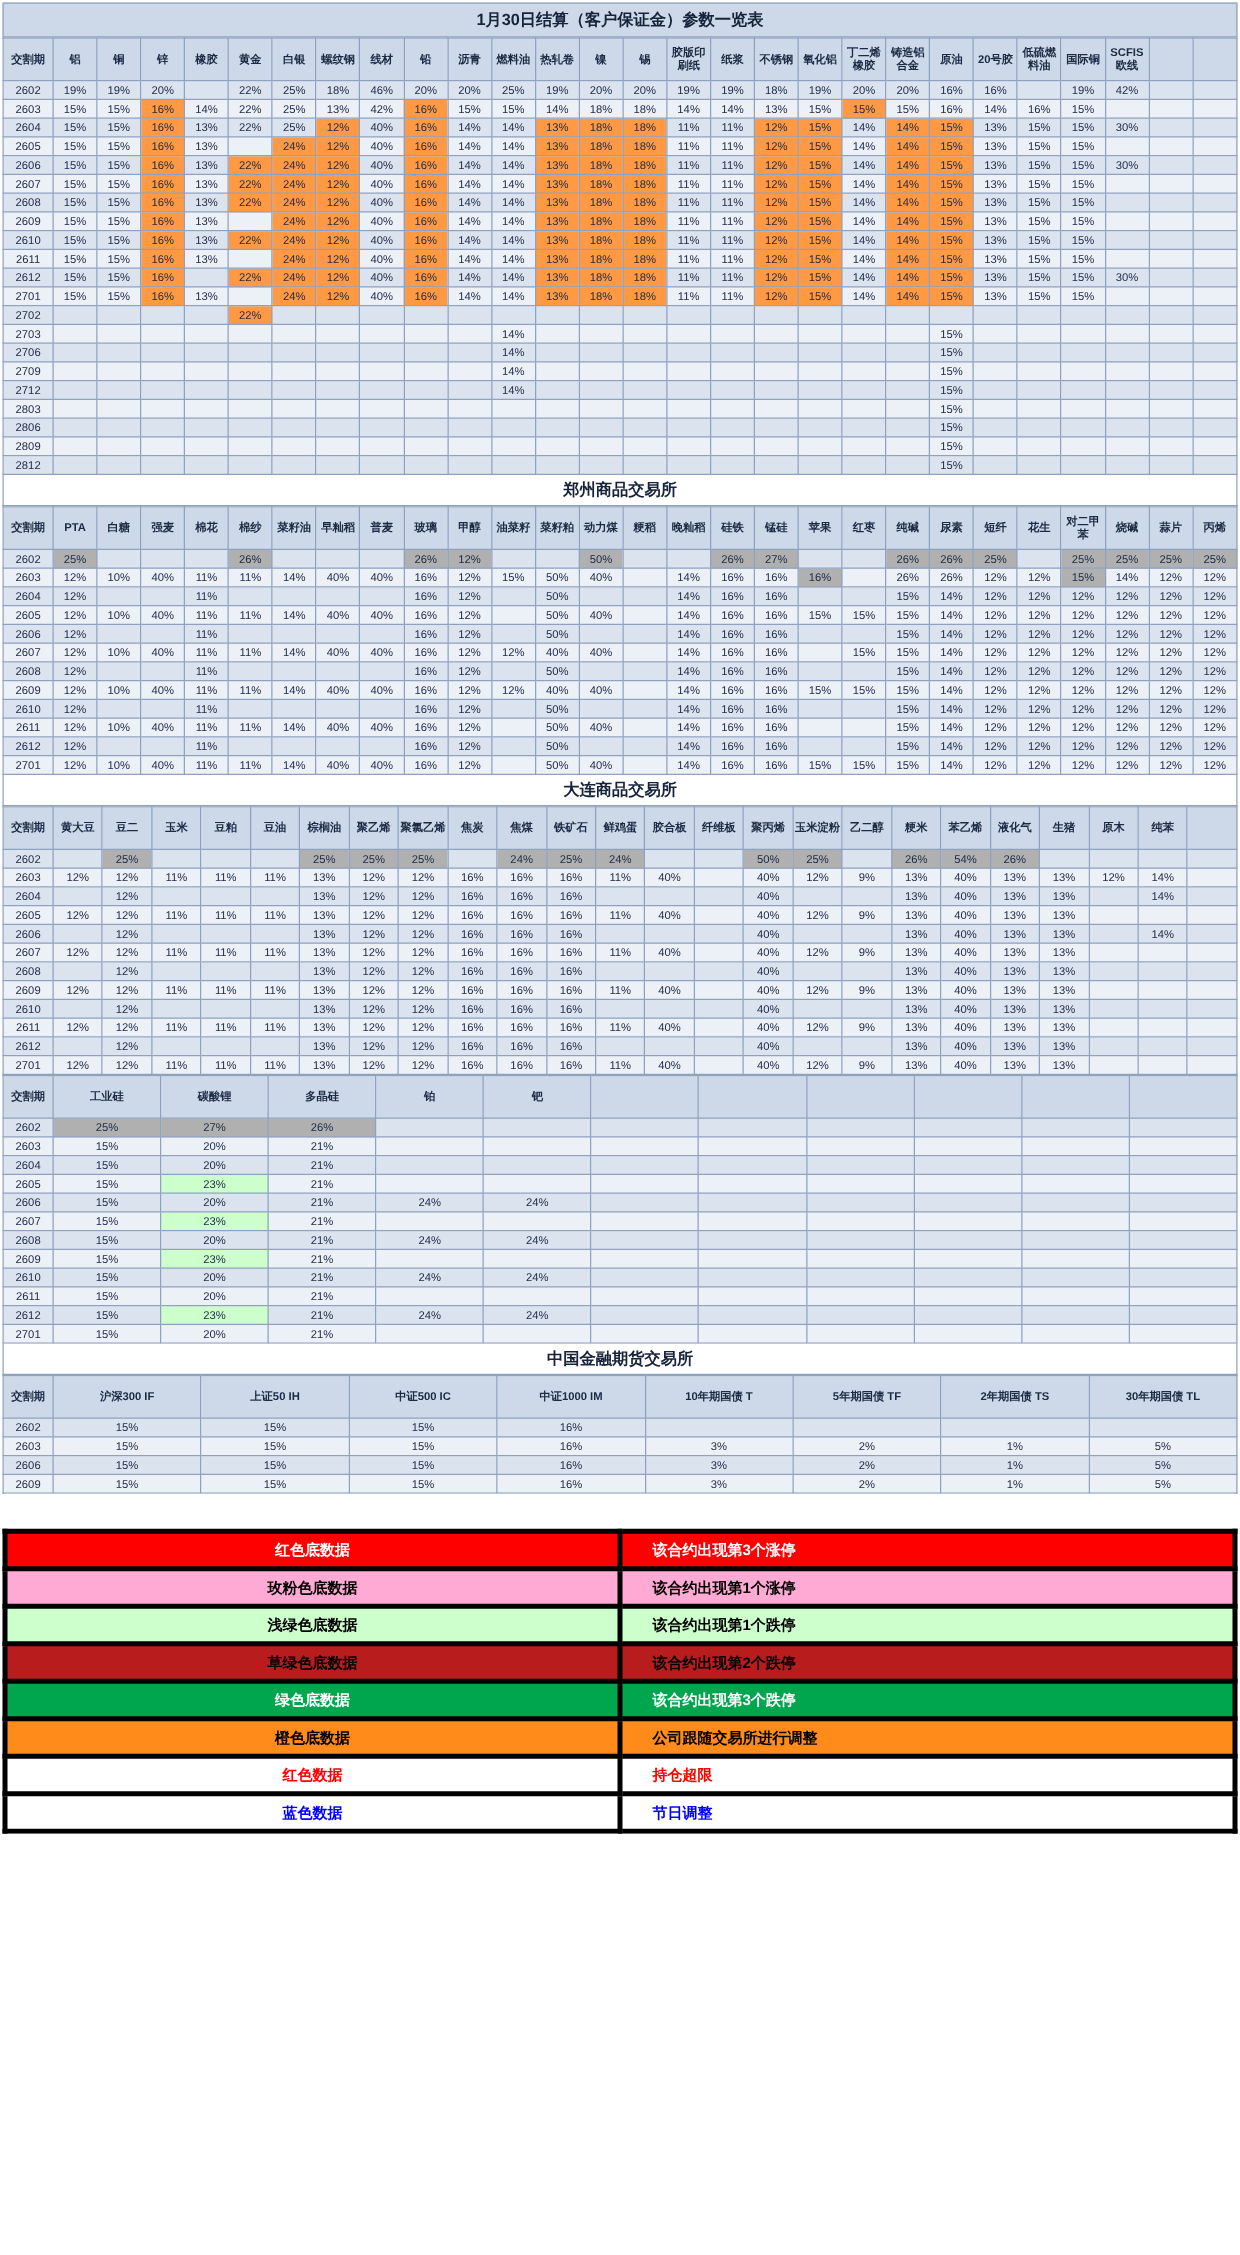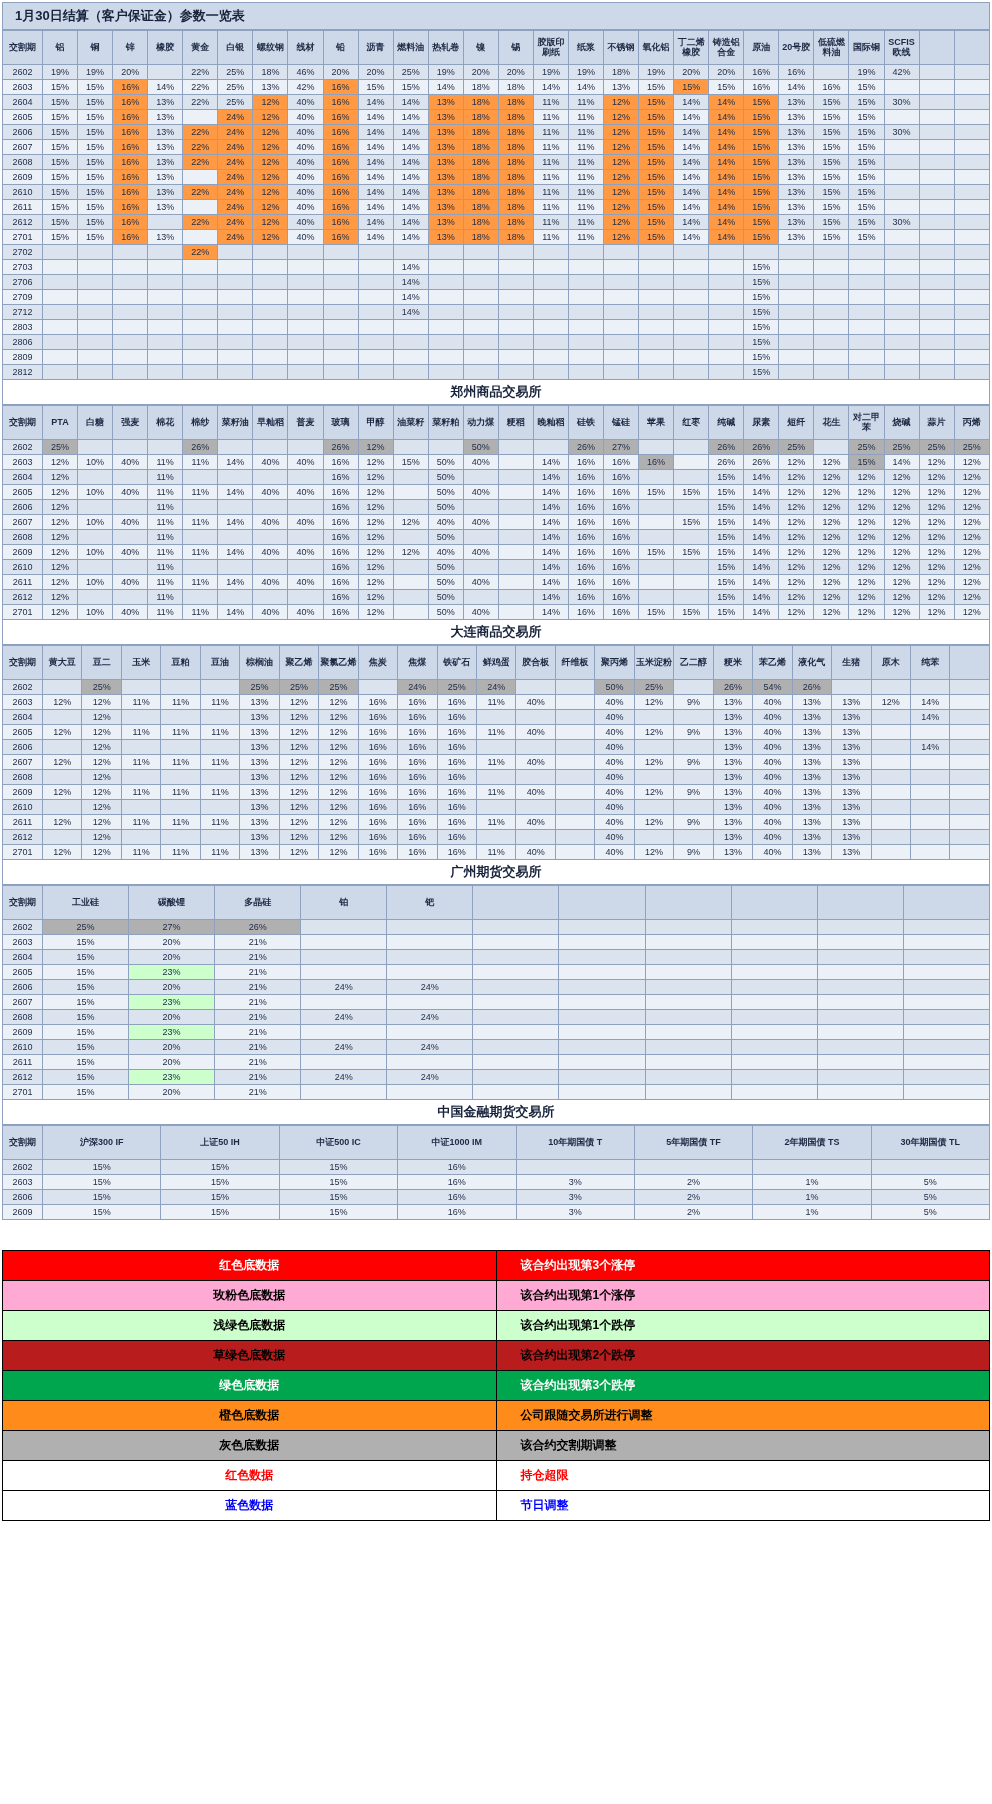--- a/index.html
+++ b/index.html
@@ -10,24 +10,24 @@
     font-family: "Liberation Sans", sans-serif;
     width: 992px;
   }
   .page { width: 992px; padding: 2px 2px 0 2px; }
   table { border-collapse: collapse; width: 100%; table-layout: fixed; }
   td, th { border: 1px solid #8ea2c0; font-size: 9px; text-align: center; padding: 0; height: 15px; color: #1c2a44; }
 
   .title-bar {
     border: 1px solid #8ea2c0;
     background: #cdd8e8;
-    text-align: left;
+    text-align: center;
     font-weight: bold;
     font-size: 13px;
-    padding: 4px 12px;
+    padding: 4px 1px;
     color: #16233b;
   }
   .section-title {
     border: 1px solid #8ea2c0;
     border-top: none;
     background: #ffffff;
     text-align: center;
     font-weight: bold;
     font-size: 13px;
     padding: 3px 0;
@@ -36,21 +36,21 @@
   .hdr td { background: #cdd8e8; font-weight: bold; height: 34px; line-height: 1.05; font-size: 9px; }
   .hdr td.first { width: 40px; }
   tr.odd td { background: #dbe3ef; }
   tr.even td { background: #ecf0f7; }
   td.label { font-weight: normal; }
   .c-lgreen{ background: #ccffcc !important; }
   .c-orange{ background: #ff9944 !important; }
   .c-gray  { background: #b0b0b0 !important; }
 
   .legend table { width: 100%; }
-  .legend td { height: 30px; font-size: 12px; font-weight: bold; border: 1px solid #000000; }
+  .legend td { height: 30px; font-size: 12px; font-weight: bold; border: 4px solid #000000; }
   .legend td.k { width: 120px; text-align: center; }
   .legend td.v { text-align: left; padding-left: 24px; }
   .lg-red    { background:#ff0000; color:#fff; }
   .lg-pink   { background:#ff55cc; color:#000; }
   .lg-rose   { background:#ffaad5; color:#000; }
   .lg-lgreen { background:#ccffcc; color:#000; }
   .lg-green  { background:#b91c1c; color:#000; }
   .lg-dgreen { background:#00a64d; color:#fff; }
   .lg-orange { background:#ff8c1a; color:#000; }
   .lg-gray   { background:#b0b0b0; color:#000; }
@@ -1478,21 +1478,20 @@
             <td>13%</td>
             <td>40%</td>
             <td>13%</td>
             <td>13%</td>
             <td></td>
             <td></td>
             <td></td>
           </tr>
         </tbody>
       </table>
-      <div class="section-title">广州期货交易所</div>
       <table>
         <thead>
           <tr class="hdr">
             <td class="first">交割期</td>
             <td>工业硅</td>
             <td>碳酸锂</td>
             <td>多晶硅</td>
             <td>铂</td>
             <td>钯</td>
             <td></td>
@@ -1761,24 +1760,20 @@
           </tr>
           <tr>
             <td class="k lg-dgreen">绿色底数据</td>
             <td class="v lg-dgreen">该合约出现第3个跌停</td>
           </tr>
           <tr>
             <td class="k lg-orange">橙色底数据</td>
             <td class="v lg-orange">公司跟随交易所进行调整</td>
           </tr>
           <tr>
-            <td class="k lg-gray">灰色底数据</td>
-            <td class="v lg-gray">该合约交割期调整</td>
-          </tr>
-          <tr>
             <td class="k lg-white-r">红色数据</td>
             <td class="v lg-white-r">持仓超限</td>
           </tr>
           <tr>
             <td class="k lg-white-b">蓝色数据</td>
             <td class="v lg-white-b">节日调整</td>
           </tr>
         </tbody>
     </table>
   </div>

